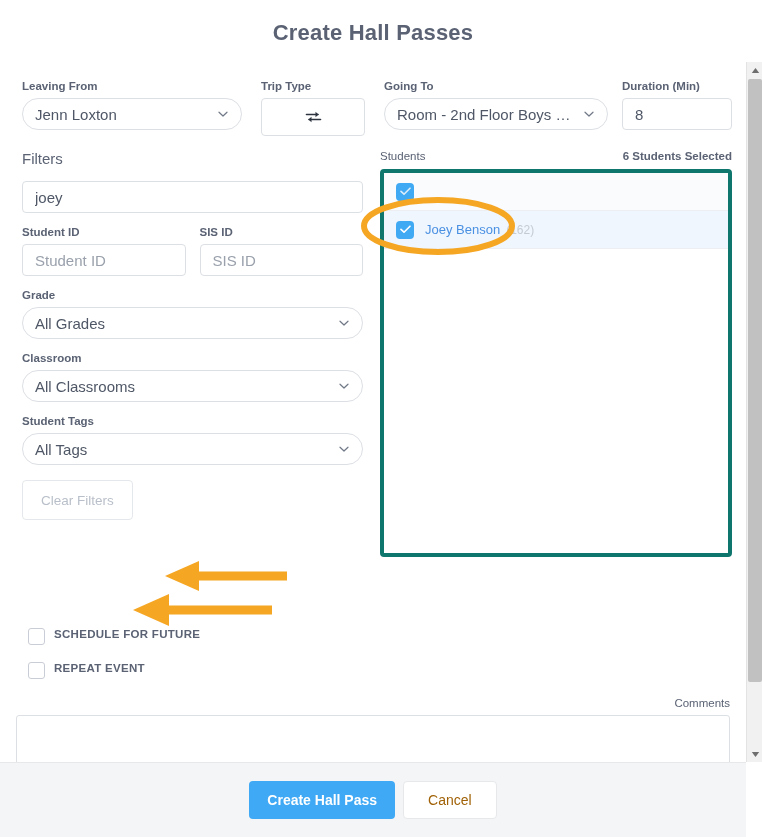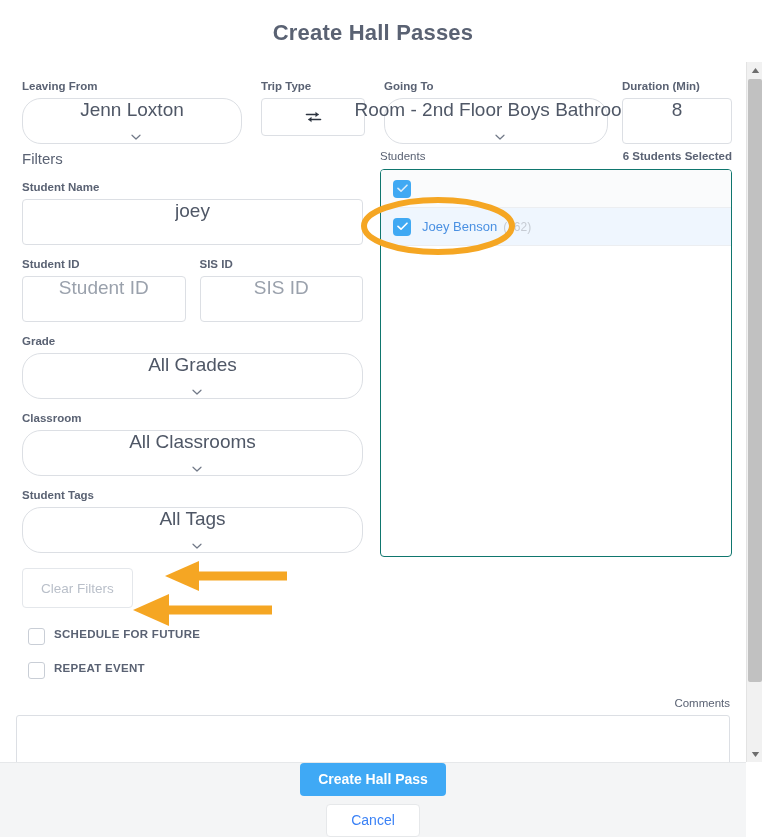--- a/index.html
+++ b/index.html
@@ -45,30 +45,29 @@
     margin-bottom: 6px;
     display: block;
     white-space: nowrap;
   }
   .label-light {
     font-size: 11.5px;
     color: #5a6273;
     font-weight: normal;
   }
   .control {
-    height: 46px;
+    height: 32px;
     border: 1px solid #dcdfe4;
     border-radius: 4px;
     background: #ffffff;
     display: flex;
     align-items: center;
     padding: 0 12px;
-    font-size: 19px;
+    font-size: 15px;
     color: #4f5766;
-    flex-direction: column;
   }
   .control.select { border-radius: 19px; justify-content: space-between; }
   .control .val { white-space: nowrap; overflow: hidden; text-overflow: ellipsis; }
   .control .ph { color: #9aa1ac; }
   .chev {
     width: 12px; height: 12px;
     flex: none;
     margin-left: 8px;
   }
   .chev svg { display: block; }
@@ -145,21 +144,21 @@
 
   
   .students { position: absolute; left: 380px; top: 88px; width: 352px; }
   .students-head {
     display: flex; align-items: baseline; justify-content: space-between;
     margin-bottom: 7px;
   }
   .students-count { font-size: 11.5px; font-weight: bold; color: #5a6273; }
   .students-box {
     width: 352px; height: 388px;
-    border: 1px solid #0f766e;
+    border: 4px solid #0f766e;
     border-radius: 4px;
     background: #ffffff;
     overflow: hidden;
   }
   .srow {
     display: flex; align-items: center;
     height: 38px;
     padding: 0 0 0 12px;
     border-bottom: 1px solid #eceef1;
   }
@@ -186,35 +185,34 @@
 
   
   .footer {
     position: absolute;
     left: 0; top: 762px;
     width: 746px; height: 75px;
     background: #f4f5f6;
     border-top: 1px solid #e6e8ea;
     display: flex; align-items: center; justify-content: center;
     gap: 8px;
-    flex-direction: column;
   }
   .btn-primary {
     height: 38px; padding: 0 18px;
     background: #3fa9f5;
     color: #ffffff;
     border: none; border-radius: 4px;
     font-size: 14px; font-weight: bold;
     font-family: inherit;
     cursor: pointer;
   }
   .btn-ghost {
     height: 38px; padding: 0 24px;
     background: #ffffff;
-    color: #3b82f6;
+    color: #a16207;
     border: 1px solid #e6e8ea; border-radius: 4px;
     font-size: 14px;
     font-family: inherit;
     cursor: pointer;
   }
 
   
   .sb {
     position: absolute;
     right: 0; top: 62px;
@@ -291,21 +289,20 @@
         <div class="control">
           <span class="val">8</span>
         </div>
       </div>
     </div>
 
     <div class="filters">
       <div class="filters-heading">Filters</div>
 
       <div class="fgroup">
-        <span class="field-label">Student Name</span>
         <div class="control">
           <span class="val">joey</span>
         </div>
       </div>
 
       <div class="fgroup two-col">
         <div>
           <span class="field-label">Student ID</span>
           <div class="control">
             <span class="val ph">Student ID</span>

